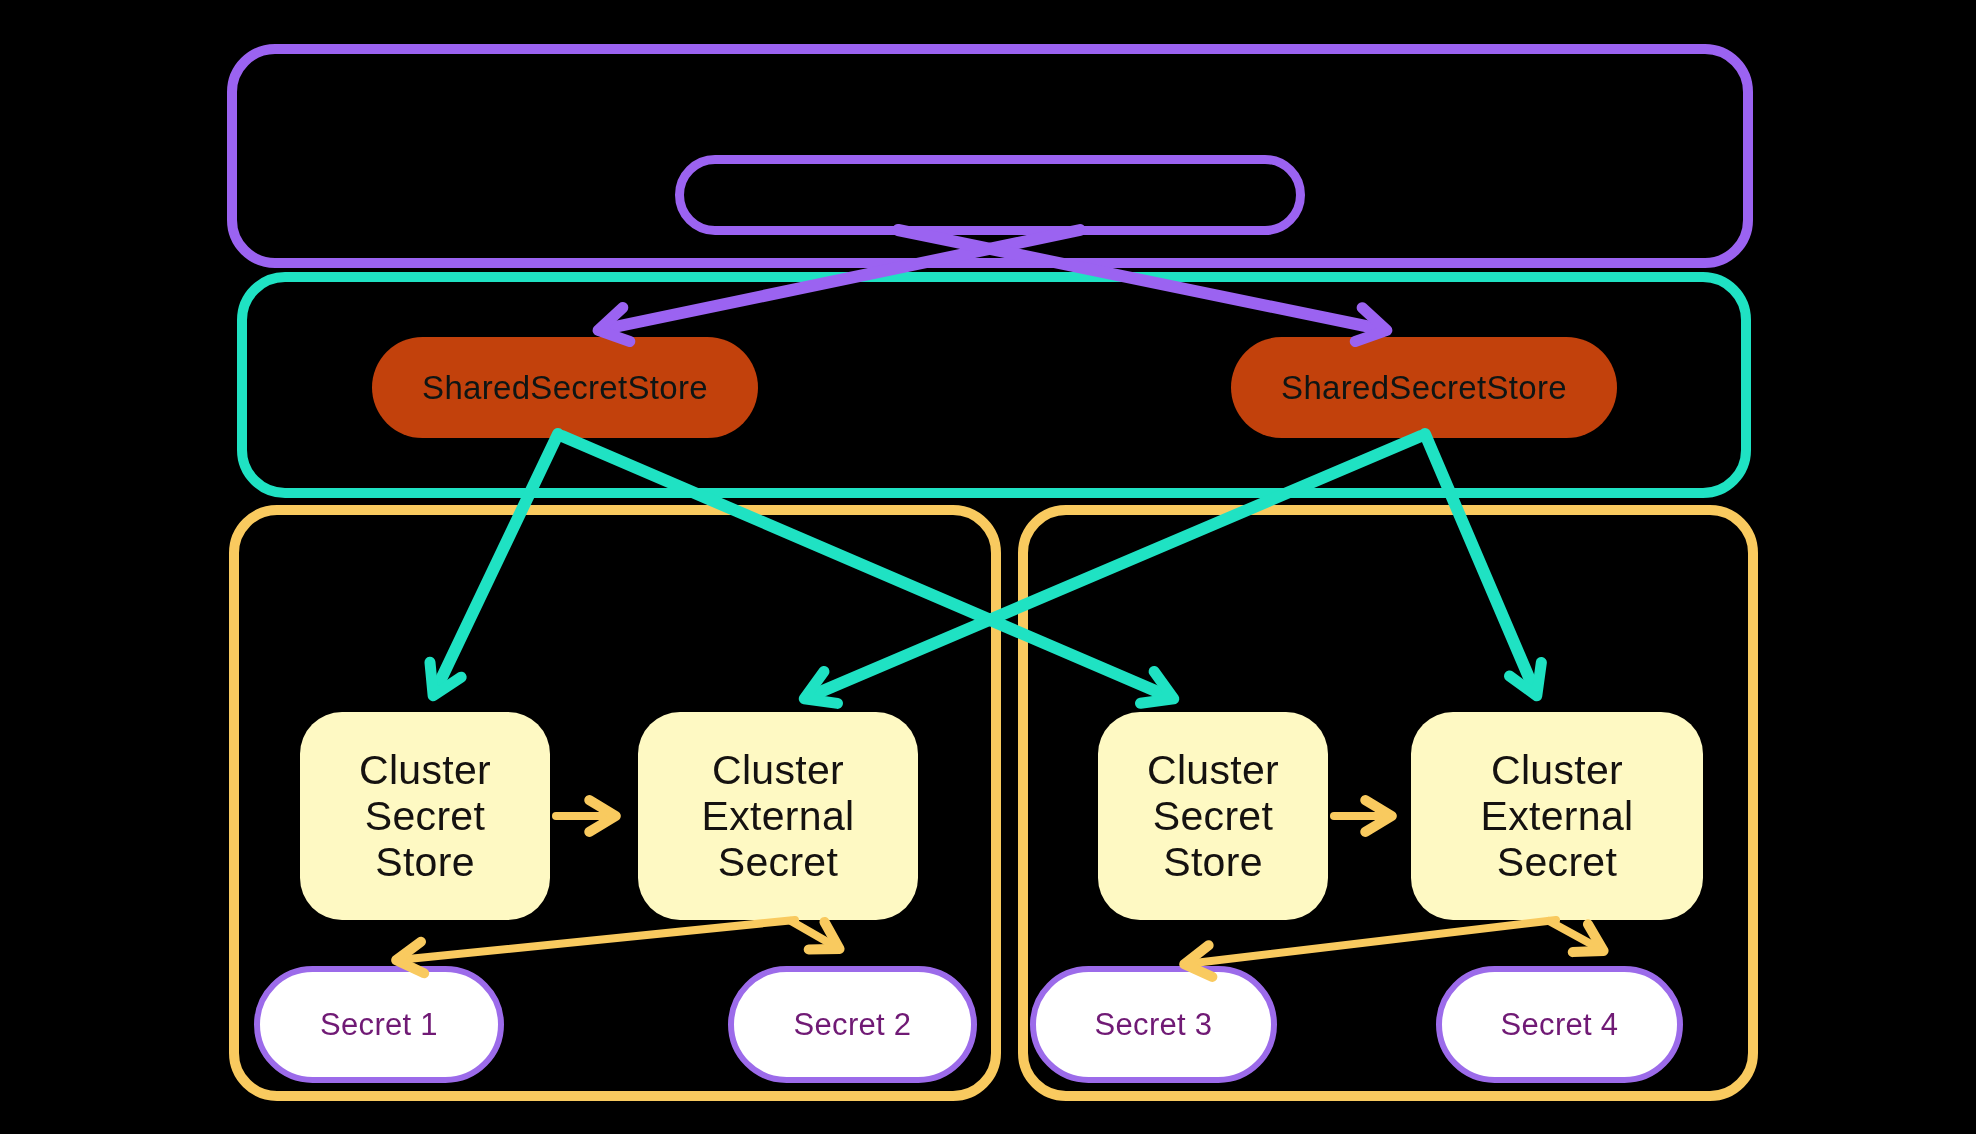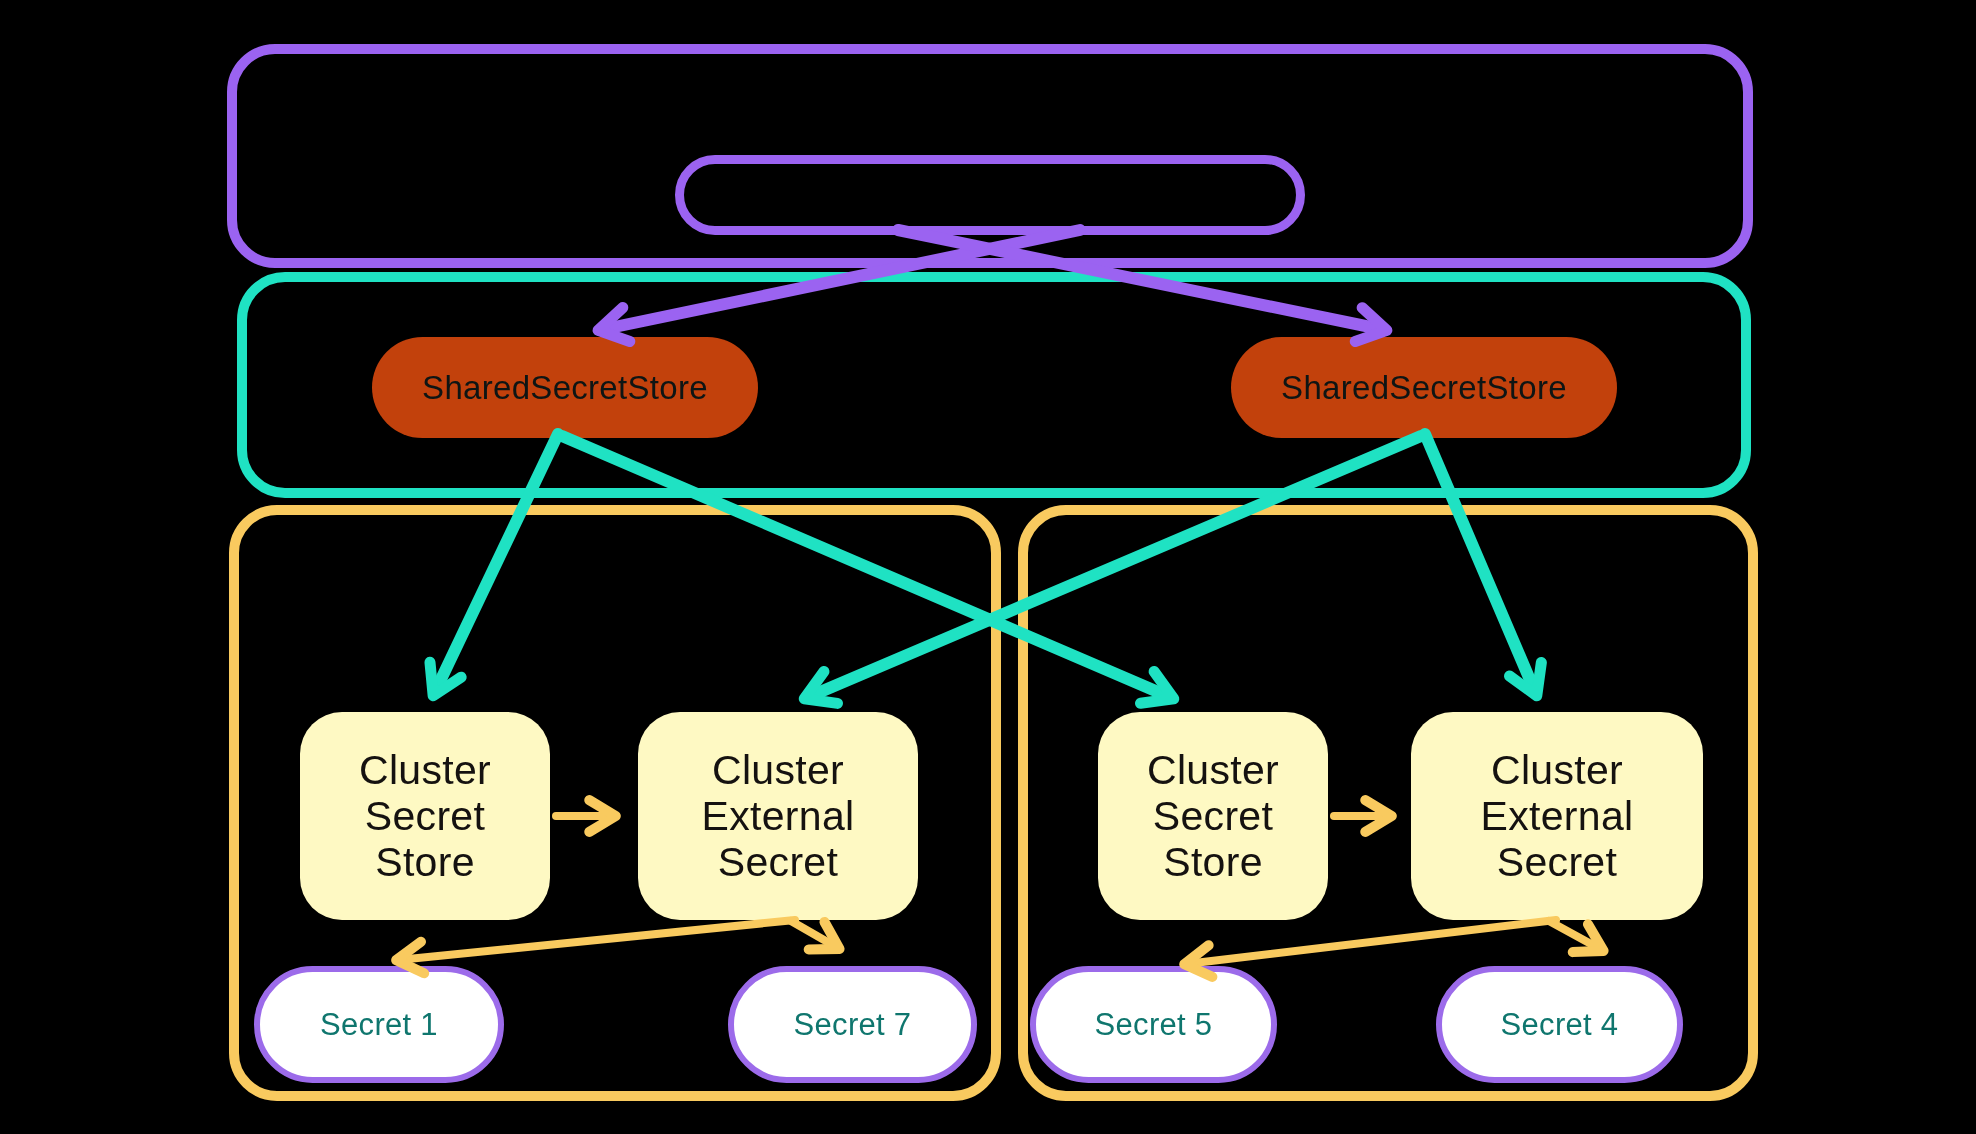--- a/index.html
+++ b/index.html
@@ -46,21 +46,21 @@
     color:#151210;font-size:41px;line-height:46px;letter-spacing:.3px;
   }
   .b-lcss{left:300px;width:250px;}
   .b-lces{left:638px;width:280px;}
   .b-rcss{left:1098px;width:230px;}
   .b-rces{left:1411px;width:292px;}
   .secret-pill{
     top:966px;height:117px;
     background:#ffffff;border:6px solid #9C6BEA;border-radius:60px;
     display:flex;align-items:center;justify-content:center;
-    color:#0f766e;font-size:31px;letter-spacing:.3px;
+    color:#701a75;font-size:31px;letter-spacing:.3px;
   }
   .s1{left:254px;width:250px;}
   .s2{left:728px;width:249px;}
   .s3{left:1030px;width:247px;}
   .s4{left:1436px;width:247px;}
   .arrow-layer{left:0;top:0;width:1976px;height:1134px;pointer-events:none;}
 </style>
 </head>
 <body>
 
@@ -91,35 +91,35 @@
   </div>
   <div class="abs ybox b-lces">
     <span>Cluster</span>
     <span>External</span>
     <span>Secret</span>
   </div>
   <div class="abs secret-pill s1">
     <span>Secret 1</span>
   </div>
   <div class="abs secret-pill s2">
-    <span>Secret 7</span>
+    <span>Secret 2</span>
   </div>
 
   <div class="abs ybox b-rcss">
     <span>Cluster</span>
     <span>Secret</span>
     <span>Store</span>
   </div>
   <div class="abs ybox b-rces">
     <span>Cluster</span>
     <span>External</span>
     <span>Secret</span>
   </div>
   <div class="abs secret-pill s3">
-    <span>Secret 5</span>
+    <span>Secret 3</span>
   </div>
   <div class="abs secret-pill s4">
     <span>Secret 4</span>
   </div>
 
   <svg class="abs arrow-layer" viewBox="0 0 1976 1134" xmlns="http://www.w3.org/2000/svg">
     <defs>
       <marker id="headP" viewBox="0 0 10 10" refX="7.6" refY="5" markerWidth="4" markerHeight="4" orient="auto" markerUnits="strokeWidth">
         <path d="M2,1.4 L8,5 L2,8.6" fill="none" stroke="#9B63F1" stroke-width="2.3" stroke-linecap="round" stroke-linejoin="round"></path>
       </marker>

